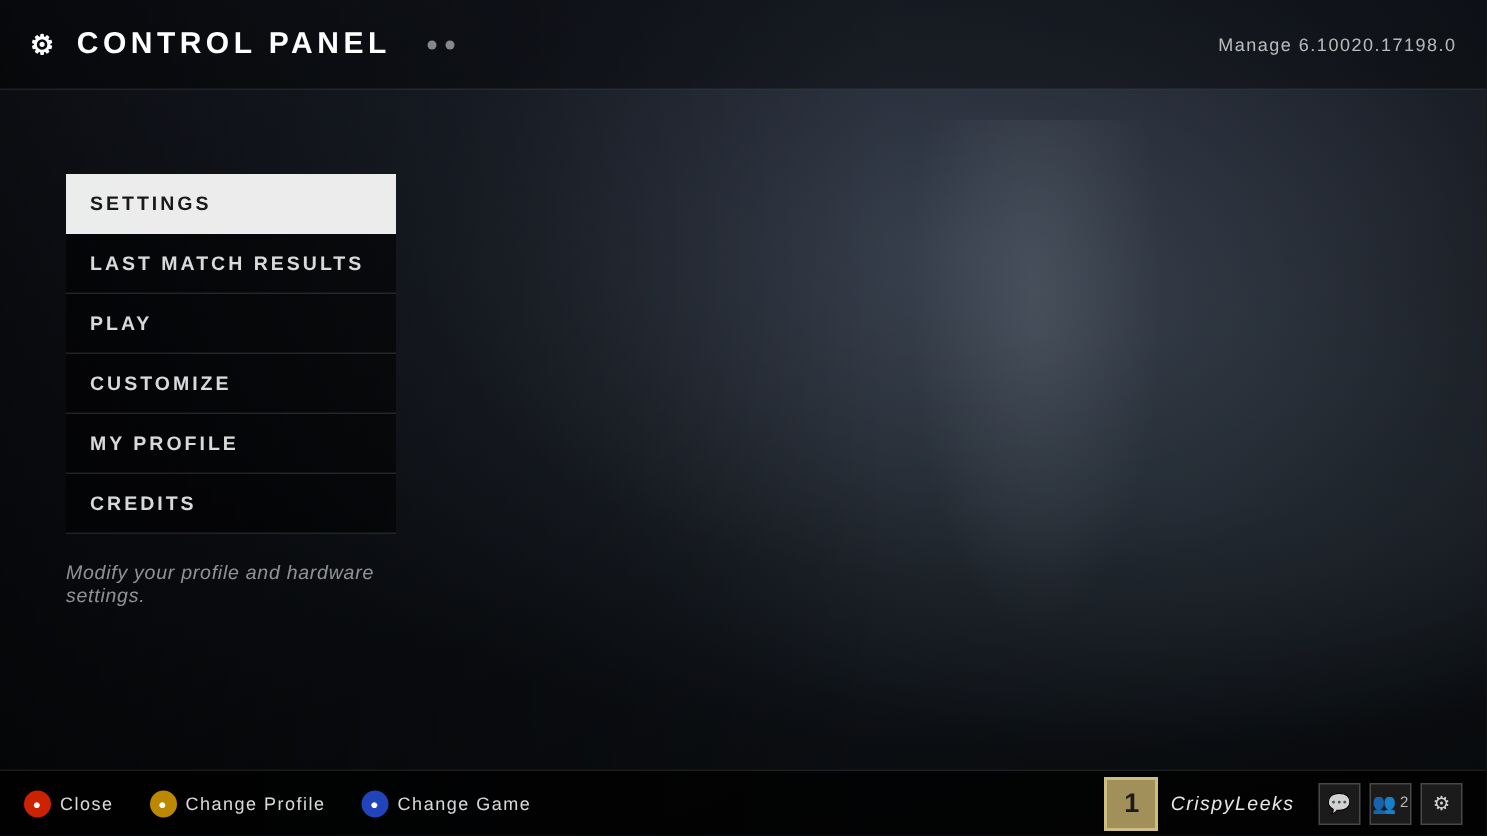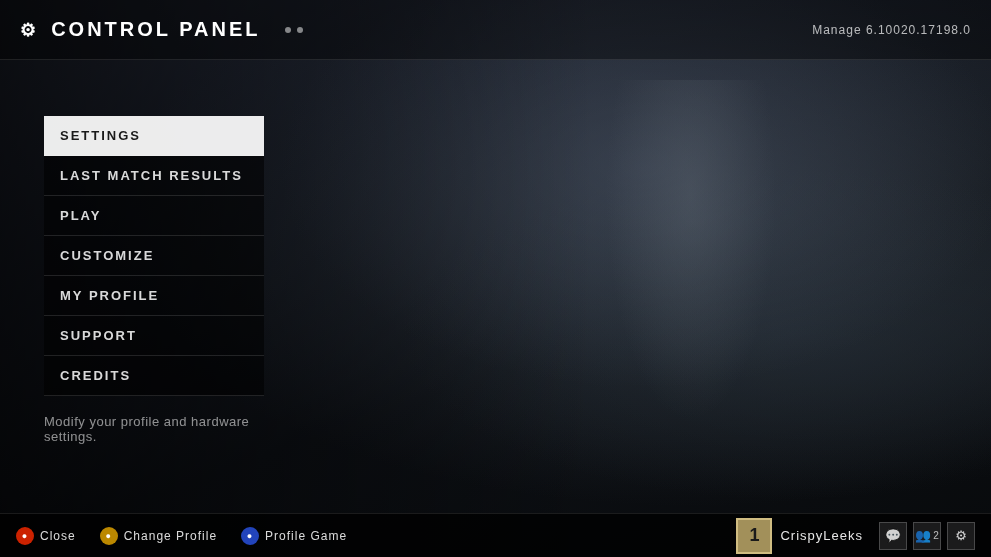--- a/index.html
+++ b/index.html
@@ -132,20 +132,21 @@
 
     .menu-item:first-child {
       background: rgba(255,255,255,0.92);
       color: #1a1a1a;
     }
 
     .description-text {
       margin-top: 18px;
       color: rgba(255,255,255,0.55);
       font-size: 13px;
+      font-style: italic;
       letter-spacing: 0.5px;
     }
 
     
     .bottom-bar {
       position: absolute;
       bottom: 0;
       left: 0;
       right: 0;
       height: 44px;
@@ -207,20 +208,21 @@
       justify-content: center;
       font-size: 18px;
       font-weight: bold;
       color: #1a1a1a;
     }
 
     .username {
       color: rgba(255,255,255,0.9);
       font-size: 13px;
       letter-spacing: 1px;
+      font-style: italic;
     }
 
     .user-icons {
       display: flex;
       gap: 6px;
       margin-left: 8px;
     }
 
     .user-icon-btn {
       width: 28px;
@@ -258,38 +260,37 @@
   </div>
   <span class="version-text">Manage 6.10020.17198.0</span>
 </div>
 
 <div class="menu-panel">
   <button class="menu-item">SETTINGS</button>
   <button class="menu-item">LAST MATCH RESULTS</button>
   <button class="menu-item">PLAY</button>
   <button class="menu-item">CUSTOMIZE</button>
   <button class="menu-item">MY PROFILE</button>
-  <button class="menu-item">SUPPORT</button>
   <button class="menu-item">CREDITS</button>
   <p class="description-text">Modify your profile and hardware settings.</p>
 </div>
 
 <div class="bottom-bar">
   <div class="bottom-actions">
     <div class="bottom-action">
       <div class="btn-circle red">●</div>
       <span>Close</span>
     </div>
     <div class="bottom-action">
       <div class="btn-circle yellow">●</div>
       <span>Change Profile</span>
     </div>
     <div class="bottom-action">
       <div class="btn-circle blue">●</div>
-      <span>Profile Game</span>
+      <span>Change Game</span>
     </div>
   </div>
 
   <div class="user-info">
     <div class="level-badge">1</div>
     <span class="username">CrispyLeeks</span>
     <div class="user-icons">
       <div class="user-icon-btn">💬</div>
       <div class="user-icon-btn">
         👥<span class="friends-count">2</span>

